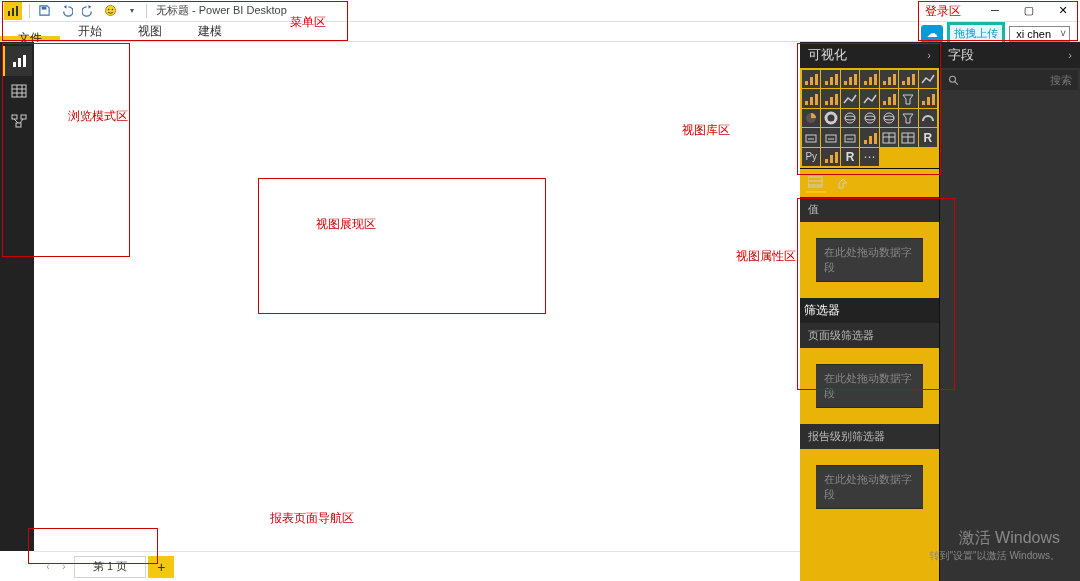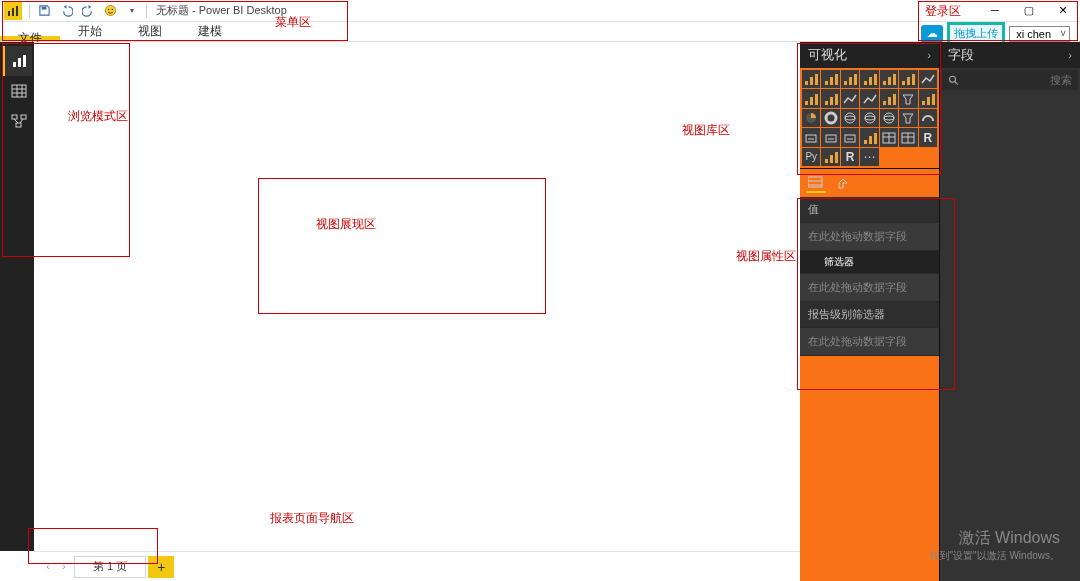--- a/index.html
+++ b/index.html
@@ -34,34 +34,34 @@
 
 .canvas { position: absolute; left: 34px; top: 42px; right: 280px; bottom: 30px; background: #fff; }
 
 
 .anno { position: absolute; border: 1px solid #c00; pointer-events: none; }
 .anno-label { position: absolute; color: #c00; font-size: 12px; white-space: nowrap; }
 
 
 .rightpanes { position: absolute; right: 0; top: 42px; width: 280px; bottom: 0; display: flex; background: #333; }
 .pane { display: flex; flex-direction: column; color: #ddd; font-size: 12px; }
-.pane.viz { width: 140px; background: #f97316; border-right: 1px solid #111; }
+.pane.viz { width: 140px; background: #eab308; border-right: 1px solid #111; }
 .pane.fields { width: 140px; background: #333; }
 .pane-header { height: 26px; display: flex; align-items: center; justify-content: space-between; padding: 0 8px; background: #222; font-size: 13px; font-weight: 500; }
 .pane-header .chev { color: #aaa; font-size: 11px; }
 .viz-grid { display: grid; grid-template-columns: repeat(7, 1fr); gap: 1px; padding: 2px; }
 .viz-cell { aspect-ratio: 1; background: #3b3b3b; display: flex; align-items: center; justify-content: center; cursor: pointer; }
 .viz-cell svg { width: 14px; height: 14px; }
 .viz-cell .r { font-weight: bold; font-size: 12px; color:#ddd;}
 .viz-format-row { display: flex; gap: 8px; padding: 4px 6px; border-top: 1px solid #111; }
 .viz-format-btn { width: 20px; height: 20px; display:flex; align-items:center; justify-content:center; cursor:pointer;}
 .drop-section { padding: 0; }
-.drop-header { background: #222; padding: 4px 24px; font-size: 10px; color:#fff; }
+.drop-header { background: #222; padding: 4px 4px; font-size: 12px; color:#fff; }
 .drop-label { padding: 5px 8px; font-size: 11px; color: #bbb; background: #2e2e2e; }
-.drop-well { margin: 0; padding: 6px 8px; background: #3a3a3a; font-size: 11px; color: #888; border-top:1px solid #2a2a2a; border-bottom:1px solid #2a2a2a; cursor:pointer;}
+.drop-well { margin: 16px; padding: 6px 8px; background: #3a3a3a; font-size: 11px; color: #888; border-top:1px solid #2a2a2a; border-bottom:1px solid #2a2a2a; cursor:pointer;}
 .search-box { display: flex; align-items: center; padding: 4px 6px; background: #2a2a2a; margin: 2px; }
 .search-box svg { width: 12px; height: 12px; margin-right: 4px; }
 .search-box input { background: transparent; border: none; color: #ccc; font-size: 11px; outline: none; width: 100%; text-align: right; }
 
 
 .pagetabs { position: absolute; left: 34px; bottom: 0; right: 280px; height: 30px; background: #fff; border-top: 1px solid #e3e3e3; display: flex; align-items: center; padding-left: 6px; }
 .pagetab-nav { width: 16px; height: 22px; display: flex; align-items: center; justify-content: center; color: #999; cursor: pointer; font-size: 10px; }
 .pagetab { height: 22px; padding: 0 18px; background: #fff; border: 1px solid #d4d4d4; font-size: 11px; color: #333; display: flex; align-items: center; cursor: pointer; margin: 0 2px; }
 .pagetab-add { width: 26px; height: 22px; background: #f2c811; display: flex; align-items: center; justify-content: center; font-size: 14px; color: #333; cursor: pointer; }
 
@@ -370,20 +370,21 @@
       <span class="viz-format-btn">
         <svg width="14" height="14" viewBox="0 0 14 14">
             <path d="M2 12 L2 7 L6 3 L10 7 L6 7 L6 12 Z" fill="none" stroke="#ccc"></path>
           </svg>
       </span>
     </div>
     <div class="drop-section">
       <div class="drop-label">值</div>
       <div class="drop-well">在此处拖动数据字段</div>
       <div class="drop-header">筛选器</div>
+      <div class="drop-label">页面级筛选器</div>
       <div class="drop-well">在此处拖动数据字段</div>
       <div class="drop-label">报告级别筛选器</div>
       <div class="drop-well">在此处拖动数据字段</div>
     </div>
   </div>
   <div class="pane fields">
     <div class="pane-header">
       <span>字段</span>
       <span class="chev">›</span>
     </div>
@@ -403,21 +404,21 @@
 </div>
 
 <div class="pagetabs">
   <div class="pagetab-nav">‹</div>
   <div class="pagetab-nav">›</div>
   <div class="pagetab">第 1 页</div>
   <div class="pagetab-add">+</div>
 </div>
 
 <div class="anno" style="left:2px; top:1px; width:346px; height:40px;"></div>
-<div class="anno-label" style="left:275px; top:14px;">菜单区</div>
+<div class="anno-label" style="left:290px; top:14px;">菜单区</div>
 
 <div class="anno" style="left:918px; top:1px; width:160px; height:40px;"></div>
 <div class="anno-label" style="left:925px; top:3px;">登录区</div>
 
 <div class="anno" style="left:2px; top:43px; width:128px; height:214px;"></div>
 <div class="anno-label" style="left:68px; top:108px;">浏览模式区</div>
 
 <div class="anno" style="left:258px; top:178px; width:288px; height:136px;"></div>
 <div class="anno-label" style="left:316px; top:216px;">视图展现区</div>
 

